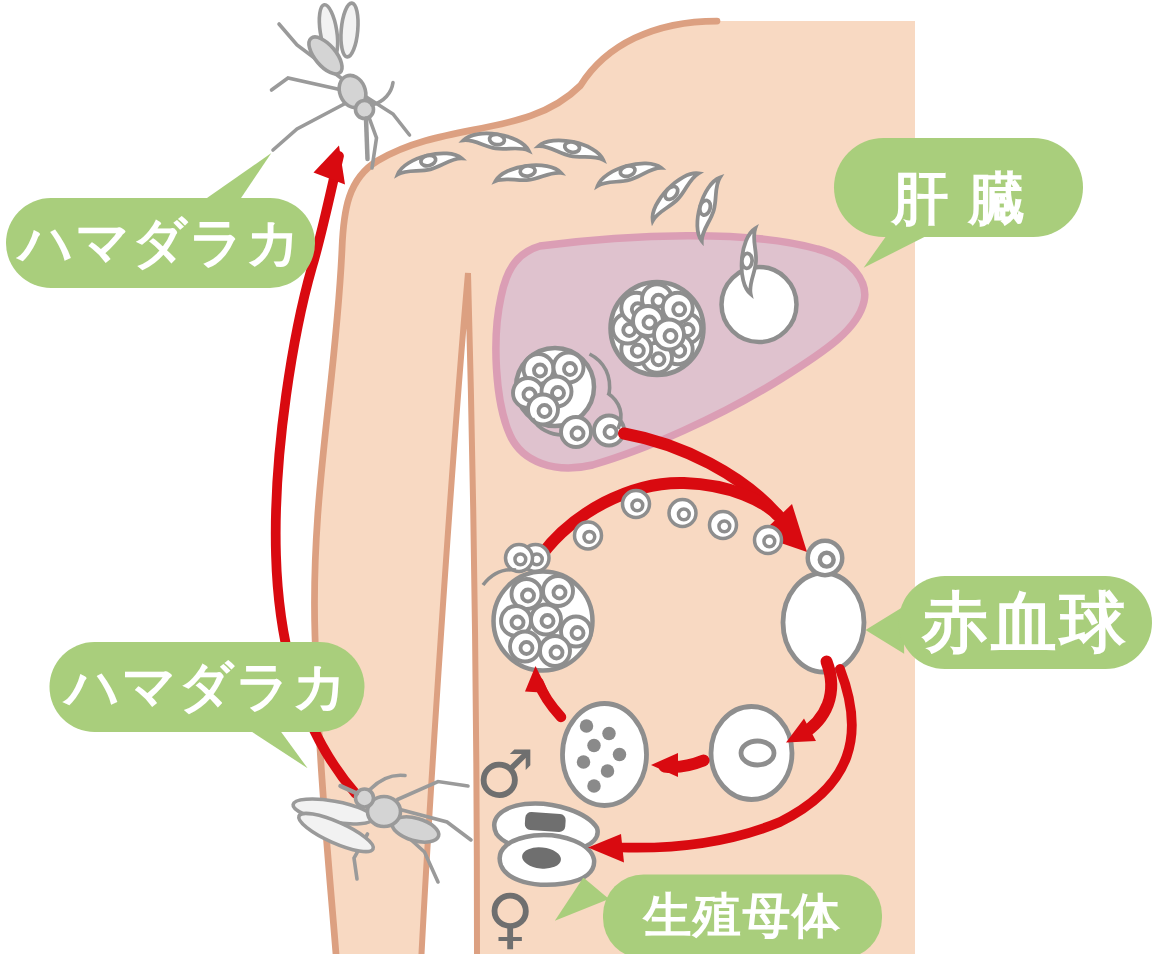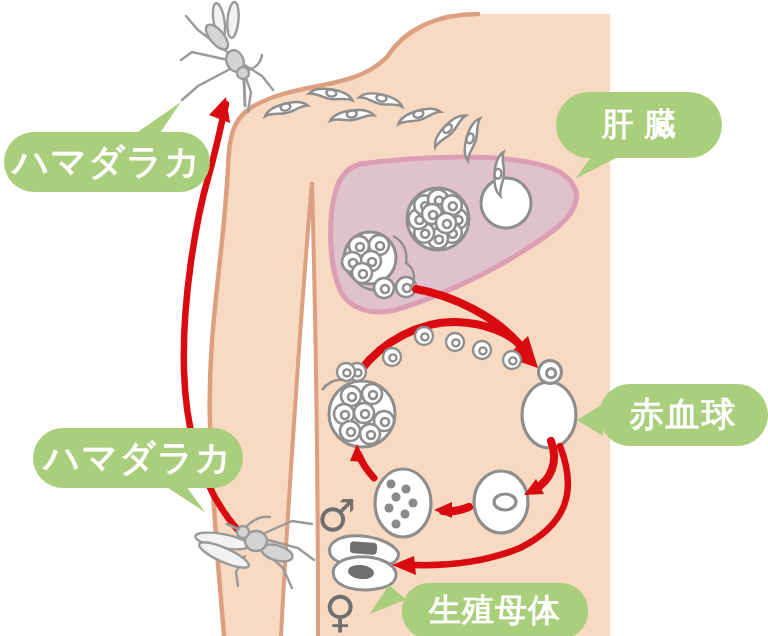--- a/index.html
+++ b/index.html
@@ -10,25 +10,25 @@
   }
   .stage svg{position:absolute;left:0;top:0;}
   .bubble{
     position:absolute;display:flex;align-items:center;justify-content:center;
     background:var(--green,#a9ce7c);color:var(--label-text,#fff);
     font-weight:bold;white-space:pre;z-index:5;
   }
   .tail{position:absolute;background:var(--green,#a9ce7c);z-index:4;}
   #b-hamadaraka-top   {left:4px;  top:132px; width:206px;height:60px;border-radius:30px;font-size:36px;letter-spacing:1px;}
   #t-hamadaraka-top   {left:122px;top:102px; width:62px; height:38px;clip-path:polygon(95% 0,10% 97%,55% 97%);}
-  #b-kanzo            {left:556px;top:92px;  width:166px;height:66px;border-radius:33px;font-size:32px;}
+  #b-kanzo            {left:556px;top:92px;  width:166px;height:66px;border-radius:33px;font-size:38px;align-items:flex-end;}
   #t-kanzo            {left:574px;top:150px; width:58px; height:30px;clip-path:polygon(3% 95%,38% 0,100% 0);}
   #b-hamadaraka-bottom{left:33px; top:428px; width:210px;height:60px;border-radius:30px;font-size:36px;letter-spacing:1px;}
   #t-hamadaraka-bottom{left:150px;top:478px; width:58px; height:36px;clip-path:polygon(95% 95%,5% 0,52% 0);}
-  #b-sekkekkyu        {left:599px;top:384px; width:169px;height:62px;border-radius:31px;font-size:34px;letter-spacing:2px;}
+  #b-sekkekkyu        {left:599px;top:384px; width:169px;height:62px;border-radius:31px;font-size:44px;letter-spacing:2px;}
   #t-sekkekkyu        {left:577px;top:404px; width:26px; height:32px;clip-path:polygon(0 50%,100% 0,100% 100%);}
   #b-seishokubotai    {left:402px;top:583px; width:186px;height:56px;border-radius:27px;font-size:32px;letter-spacing:1px;}
   #t-seishokubotai    {left:368px;top:585px; width:38px; height:32px;clip-path:polygon(5% 90%,55% 0,100% 45%);}
 </style>
 </head>
 <body>
 
 <div class="stage">
 
 <svg width="768" height="636" viewBox="0 0 768 636">

